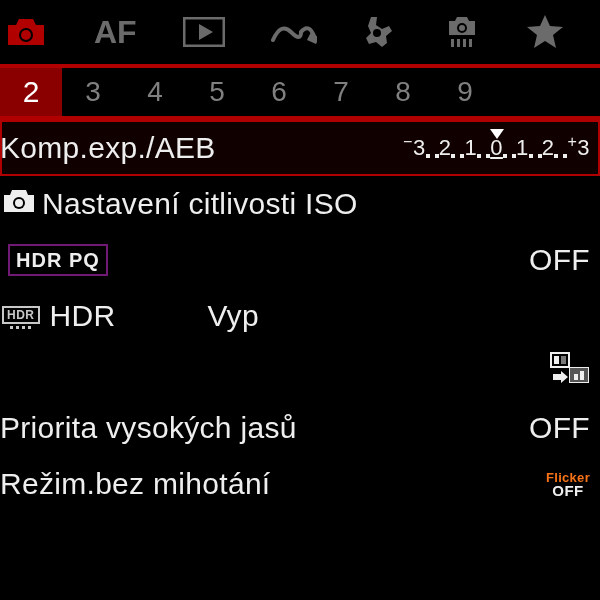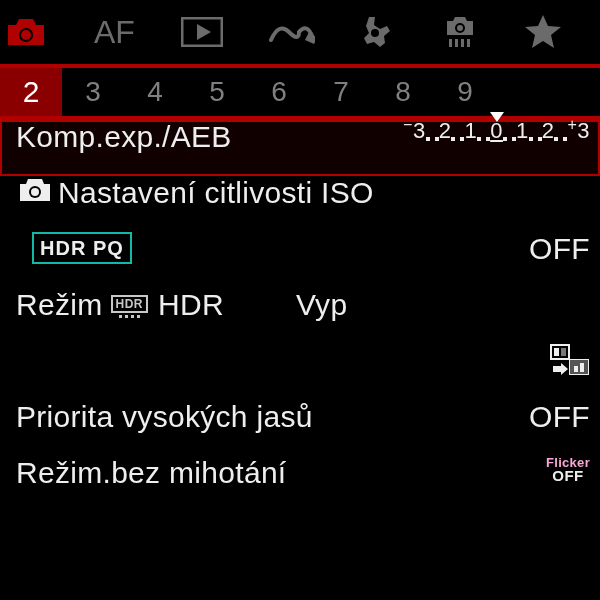--- a/index.html
+++ b/index.html
@@ -5,55 +5,55 @@
 html,body{margin:0;padding:0;width:600px;height:600px;background:#000;font-family:"Helvetica Neue",Arial,sans-serif;overflow:hidden;color:#fff}
 .screen{width:600px;height:600px;position:relative;background:#000}
 .topbar{display:flex;align-items:center;height:64px;padding:0 0 0 4px;gap:46px;color:#6b6b6b}
 .topbar .tab{display:flex;align-items:center;justify-content:center;height:64px}
 .topbar .tab svg{display:block}
 .divider{height:4px;background:#b00000;width:100%}
 .pagebar{display:flex;align-items:center;height:48px}
 .pagebar .pg{width:62px;height:48px;display:flex;align-items:center;justify-content:center;font-size:28px;color:#808080}
 .pagebar .pg.sel{background:#8a0000;color:#fff;font-size:30px;font-weight:500}
 .rows{width:100%}
-.row{height:56px;display:flex;align-items:flex-start;padding:0 10px 0 16px;font-size:30px;color:#eee;letter-spacing:.3px;position:relative}
+.row{height:56px;display:flex;align-items:center;padding:0 10px 0 0;font-size:30px;color:#eee;letter-spacing:.3px;position:relative}
 .row.sel{outline:2px solid #b00000;outline-offset:-2px;background:#100000}
 .row .lbl{white-space:nowrap;display:flex;align-items:center;gap:6px}
 .row .val{margin-left:auto;font-size:30px;color:#eee}
 .smallcam{display:inline-block;margin:0 6px 0 2px}
-.hdrpq{display:inline-flex;align-items:center;justify-content:center;border:2px solid #14b8a6;padding:0 6px;height:28px;font-size:20px;font-weight:700;letter-spacing:1px;margin-left:16px}
+.hdrpq{display:inline-flex;align-items:center;justify-content:center;border:2px solid #701a75;padding:0 6px;height:28px;font-size:20px;font-weight:700;letter-spacing:1px;margin-left:8px}
 .hdrbox-outer{display:inline-flex;flex-direction:column;align-items:center;margin:0 4px 0 2px;position:relative;top:1px}
 .hdrbox{border:2px solid #c8c8c8;color:#c8c8c8;font-size:12px;font-weight:700;padding:0 3px;line-height:14px;letter-spacing:.5px}
 .dots{display:flex;gap:3px;margin-top:2px}
 .dots i{width:3px;height:3px;background:#c8c8c8;display:block}
 .scale{display:flex;align-items:flex-end;gap:0;font-size:22px;letter-spacing:.5px;position:relative;color:#eee;font-weight:500}
 .scale .grp{display:flex;flex-direction:column;align-items:center;position:relative}
 .scale .num{font-size:22px;line-height:22px}
 .scale .dots2{display:flex;gap:5px;margin-bottom:1px}
 .scale .dots2 i{width:4px;height:4px;background:#eee;display:block}
 .scale .sign{font-size:16px;position:relative;top:-8px}
 .scale .ptr{width:0;height:0;border-left:7px solid transparent;border-right:7px solid transparent;border-top:10px solid #fff;position:absolute;top:-8px;left:calc(50% - 7px)}
 .alo-icon{display:inline-block;margin-left:auto}
 .flicker{display:flex;flex-direction:column;align-items:center;line-height:13px}
-.flicker .t{font-size:13px;color:#f9a8d4;font-weight:600}
+.flicker .t{font-size:13px;color:#f97316;font-weight:600}
 .flicker .b{font-size:15px;color:#eee;font-weight:600;letter-spacing:.5px}
 </style>
 </head>
 <body>
 <div class="screen">
 
 <div class="topbar">
   <div class="tab">
     <svg width="44" height="34" viewBox="0 0 44 34">
           <path fill="#b00000" d="M4 10h8l3-6h14l3 6h8v20H4z"></path>
           <circle cx="22" cy="20" r="7" fill="#000"></circle>
           <circle cx="22" cy="20" r="5" fill="#b00000"></circle>
         </svg>
   </div>
-  <div class="tab" style="font-size:32px;color:#6b6b6b;font-weight:400">AF</div>
+  <div class="tab" style="font-size:32px;color:#6b6b6b;font-weight:700">AF</div>
   <div class="tab">
     <svg width="42" height="30" viewBox="0 0 42 30">
           <rect x="1" y="1" width="40" height="28" fill="none" stroke="#6b6b6b" stroke-width="3"></rect>
           <path fill="#6b6b6b" d="M16 7v16l14-8z"></path>
         </svg>
   </div>
   <div class="tab">
     <svg width="46" height="28" viewBox="0 0 46 28">
           <path fill="none" stroke="#6b6b6b" stroke-width="4" stroke-linecap="round" d="M2 22 Q10 4 20 14 T30 14 Q38 4 44 20"></path>
           <path fill="#6b6b6b" d="M40 14l8 6-3 6-9-4z"></path>
@@ -183,33 +183,32 @@
 
   <div class="row">
     <span class="lbl">
       <span class="hdrpq">HDR PQ</span>
     </span>
     <span class="val">OFF</span>
   </div>
 
   <div class="row">
     <span class="lbl">
-      <span>Režim</span>
       <span class="hdrbox-outer">
         <span class="hdrbox">HDR</span>
         <span class="dots">
               <i></i>
               <i></i>
               <i></i>
               <i></i>
             </span>
       </span>
       <span>HDR</span>
     </span>
-    <span class="val" style="margin-left:72px">Vyp</span>
+    <span class="val" style="margin-left:92px">Vyp</span>
   </div>
 
   <div class="row">
     <span class="alo-icon">
       <svg width="40" height="34" viewBox="0 0 40 34">
         <rect x="1" y="1" width="18" height="14" fill="none" stroke="#eee" stroke-width="2"></rect>
         <rect x="4" y="4" width="5" height="8" fill="#eee"></rect>
         <rect x="11" y="4" width="5" height="8" fill="#777"></rect>
         <rect x="20" y="16" width="18" height="14" fill="none" stroke="#eee" stroke-width="2"></rect>
         <rect x="20" y="16" width="18" height="14" fill="#555"></rect>

